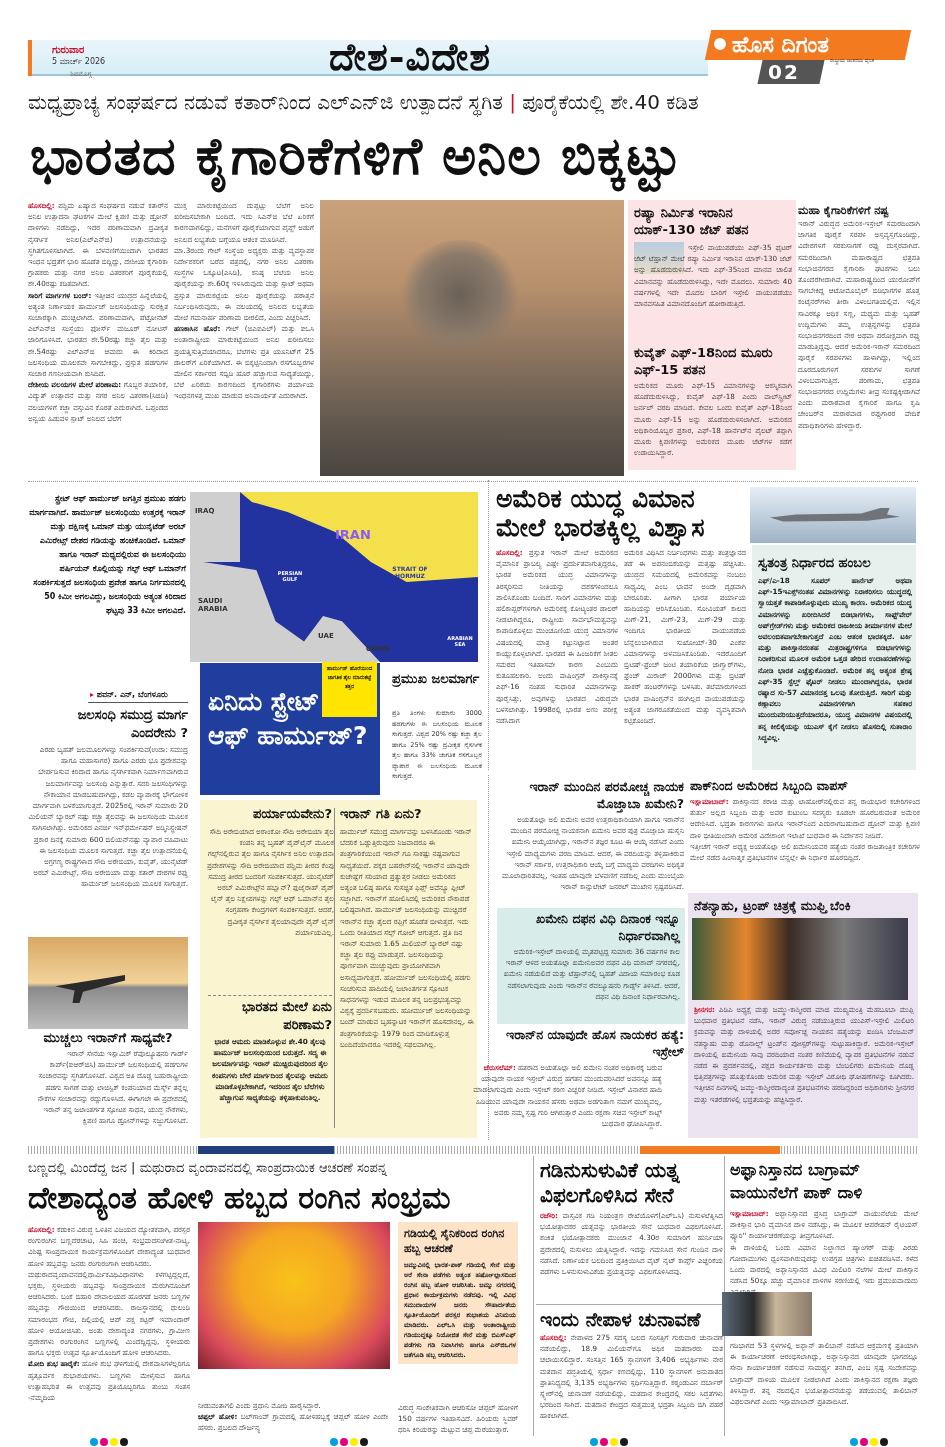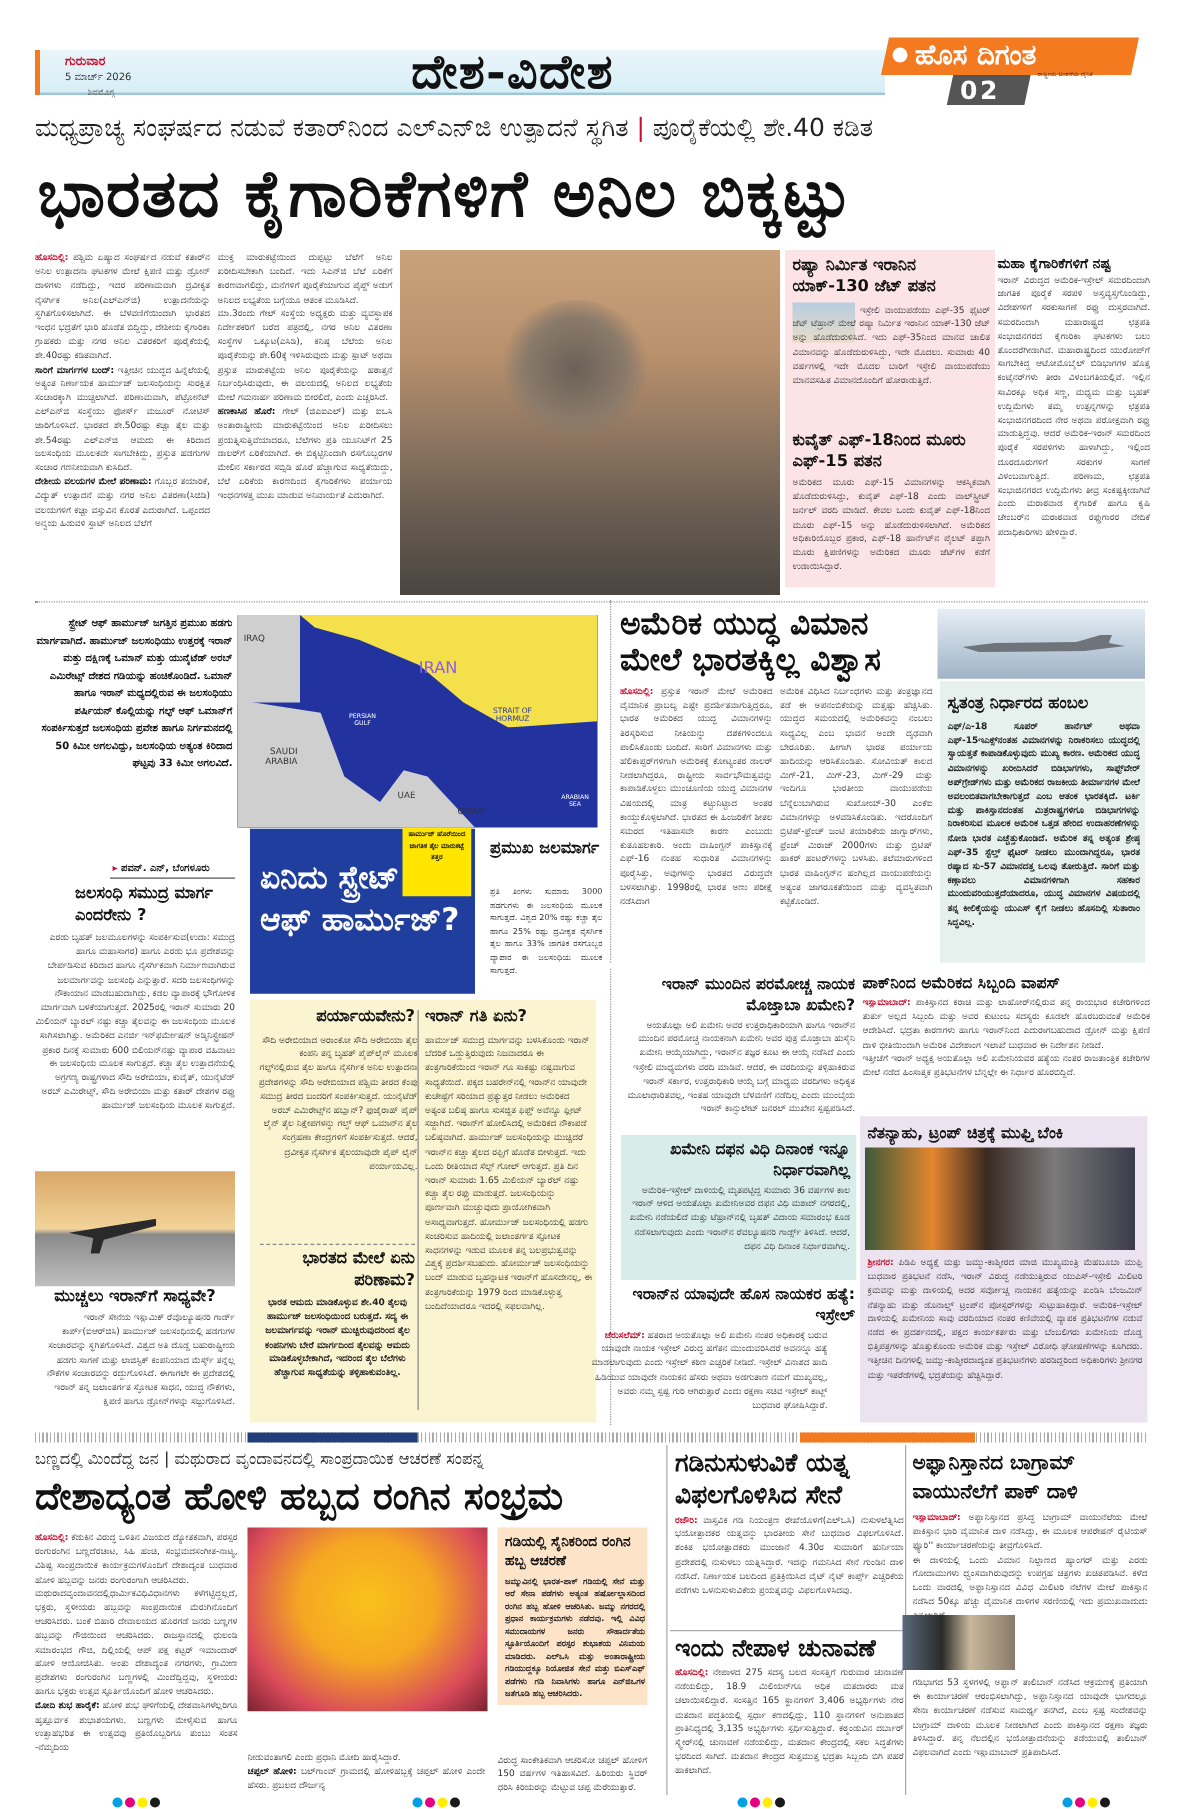--- a/index.html
+++ b/index.html
@@ -34,21 +34,21 @@
 .tealbox{left:497px;top:908px;width:188px;height:116px;background:#d8ecea}
 .lilacbox{left:688px;top:893px;width:230px;height:245px;background:#ece3f0}
 .peachbox{left:398px;top:1222px;width:120px;height:142px;background:#fde3c8}
 .img-city{left:320px;top:200px;width:304px;height:276px;background:linear-gradient(180deg,#c9a27b 0%,#b9916d 30%,#8d7560 55%,#6b5e52 75%,#4a4540 100%)}
 .smoke{left:400px;top:240px;width:120px;height:110px;border-radius:50%;background:radial-gradient(circle,#6b6158 0%,#8a7a6a 50%,rgba(140,120,100,0) 72%)}
 .img-jet1{left:634px;top:242px;width:50px;height:32px;background:linear-gradient(#b8cde0,#e8dcc8)}
 .img-map{left:190px;top:492px;width:288px;height:170px;background:#2233a0}
 .map-land-iran{left:240px;top:492px;width:238px;height:100px;background:#f4e04a;clip-path:polygon(0 0,100% 0,100% 85%,70% 90%,55% 70%,40% 40%,20% 20%,5% 10%)}
 .map-land-arab{left:190px;top:560px;width:190px;height:102px;background:#cfcfcf;clip-path:polygon(0 0,35% 10%,45% 60%,60% 80%,70% 55%,80% 60%,100% 100%,0 100%)}
 .map-land-left{left:190px;top:492px;width:50px;height:70px;background:#cfcfcf}
-.map-label{font-size:7px;font-weight:normal;color:#333}
+.map-label{font-size:7px;font-weight:bold;color:#333}
 .img-jet2{left:750px;top:487px;width:166px;height:56px;background:linear-gradient(#e6eef6,#9fb3c6)}
 .jet-shape{left:770px;top:508px;width:130px;height:16px;background:#6e747a;clip-path:polygon(0 60%,20% 40%,70% 35%,85% 0,92% 0,90% 40%,100% 55%,75% 80%,10% 85%)}
 .img-oil{left:28px;top:937px;width:160px;height:92px;background:linear-gradient(#d9a766,#f2d39a 50%,#8a8a8a 55%,#bfbfbf)}
 .img-protest{left:692px;top:918px;width:216px;height:82px;background:linear-gradient(90deg,#3d5a3a 0%,#e4862d 25%,#3a2a22 45%,#7a7a7a 70%,#3b3b4b 100%)}
 .img-holi{left:198px;top:1222px;width:192px;height:147px;background:radial-gradient(ellipse at 50% 40%,#f9c21a 0%,#f5a623 40%,#d94a5a 75%,#7a2230 100%)}
 .img-bagram{left:722px;top:1292px;width:90px;height:44px;background:linear-gradient(90deg,#5a6a7a 0%,#2a2a2a 35%,#c9b79a 60%,#8a7a6a 100%)}
 
 .h-pink{font-size:13px;line-height:17px;font-weight:bold;color:#111}
 .ribbon{height:8px;background:repeating-linear-gradient(90deg,#aaa 0 1px,#fff 1px 3px)}
 .cmyk{display:flex;gap:2px}
@@ -111,31 +111,31 @@
 <div class="abs body-text" style="left:28px;top:492px;width:158px;height:178px;overflow:hidden;text-align:right;font-weight:bold;font-size:8px;line-height:14px;color:#111">ಸ್ಟ್ರೇಟ್ ಆಫ್ ಹಾರ್ಮುಜ್ ಜಗತ್ತಿನ ಪ್ರಮುಖ ಹಡಗು ಮಾರ್ಗವಾಗಿದೆ. ಹಾರ್ಮುಜ್ ಜಲಸಂಧಿಯು ಉತ್ತರಕ್ಕೆ ಇರಾನ್ ಮತ್ತು ದಕ್ಷಿಣಕ್ಕೆ ಒಮಾನ್ ಮತ್ತು ಯುನೈಟೆಡ್ ಅರಬ್ ಎಮಿರೇಟ್ಸ್ ದೇಶದ ಗಡಿಯನ್ನು ಹಂಚಿಕೊಂಡಿದೆ. ಒಮಾನ್ ಹಾಗೂ ಇರಾನ್ ಮಧ್ಯದಲ್ಲಿರುವ ಈ ಜಲಸಂಧಿಯು ಪರ್ಷಿಯನ್ ಕೊಲ್ಲಿಯನ್ನು ಗಲ್ಫ್ ಆಫ್ ಒಮಾನ್‌ಗೆ ಸಂಪರ್ಕಿಸುತ್ತದೆ ಜಲಸಂಧಿಯ ಪ್ರವೇಶ ಹಾಗೂ ನಿರ್ಗಮನದಲ್ಲಿ 50 ಕಿಮೀ ಅಗಲವಿದ್ದು, ಜಲಸಂಧಿಯ ಅತ್ಯಂತ ಕಿರಿದಾದ ಘಟ್ಟವು 33 ಕಿಮೀ ಅಗಲವಿದೆ.</div>
 
 <div class="abs img-map"></div>
 <div class="abs map-land-left"></div>
 <div class="abs map-land-iran"></div>
 <div class="abs map-land-arab"></div>
 <div class="abs map-label" style="left:195px;top:507px">IRAQ</div>
 <div class="abs map-label" style="left:335px;top:527px;font-size:13px;color:#8b5cf6">IRAN</div>
 <div class="abs map-label" style="left:275px;top:570px;width:30px;font-size:5px;color:#fff;text-align:center">PERSIAN GULF</div>
 <div class="abs map-label" style="left:385px;top:565px;width:50px;font-size:6px;color:#2a3aa0;text-align:center">STRAIT OF HORMUZ</div>
-<div class="abs map-label" style="left:198px;top:597px;width:40px;text-align:right">SAUDI ARABIA</div>
+<div class="abs map-label" style="left:198px;top:597px;width:40px;text-align:left">SAUDI ARABIA</div>
 <div class="abs map-label" style="left:318px;top:632px">UAE</div>
 <div class="abs map-label" style="left:366px;top:645px">OMAN</div>
 <div class="abs map-label" style="left:445px;top:635px;width:30px;font-size:5px;color:#fff;text-align:center">ARABIAN SEA</div>
 
 <div class="abs" style="left:90px;top:690px;font-size:8px;font-weight:bold">
   <span style="color:#c8102e">▸</span>
   <span>ಪವನ್. ಎನ್, ಬೆಂಗಳೂರು</span>
 </div>
 <div class="abs" style="left:88px;top:702px;width:100px;border-top:1px solid #555"></div>
-<div class="abs hd" style="left:60px;top:706px;width:128px;text-align:left;font-size:13px;line-height:18px">ಜಲಸಂಧಿ ಸಮುದ್ರ ಮಾರ್ಗ ಎಂದರೇನು ?</div>
+<div class="abs hd" style="left:60px;top:706px;width:128px;text-align:right;font-size:13px;line-height:18px">ಜಲಸಂಧಿ ಸಮುದ್ರ ಮಾರ್ಗ ಎಂದರೇನು ?</div>
 <div class="abs body-text" style="left:28px;top:744px;width:160px;height:188px;overflow:hidden;text-align:right">ಎರಡು ಬೃಹತ್ ಜಲಮೂಲಗಳನ್ನು ಸಂಪರ್ಕಿಸುವ(ಉದಾ: ಸಮುದ್ರ ಹಾಗೂ ಮಹಾಸಾಗರ) ಹಾಗೂ ಎರಡು ಭೂ ಪ್ರದೇಶವನ್ನು ಬೇರ್ಪಡಿಸುವ ಕಿರಿದಾದ ಹಾಗೂ ನೈಸರ್ಗಿಕವಾಗಿ ನಿರ್ಮಾಣವಾಗಿರುವ ಜಲಮಾರ್ಗವನ್ನು ಜಲಸಂಧಿ ಎನ್ನುತ್ತಾರೆ. ಸದರಿ ಜಲಸಂಧಿಗಳನ್ನು ನೌಕಾಯಾನ ಮಾಡಬಹುದಾಗಿದ್ದು, ಕಡಲ ವ್ಯಾಪಾರಕ್ಕೆ ಭೌಗೋಳಿಕ ಮಾರ್ಗವಾಗಿ ಬಳಕೆಯಾಗುತ್ತದೆ. 2025ರಲ್ಲಿ ಇರಾನ್ ಸುಮಾರು 20 ಮಿಲಿಯನ್ ಬ್ಯಾರಲ್ ನಷ್ಟು ಕಚ್ಚಾ ತೈಲವನ್ನು ಈ ಜಲಸಂಧಿಯ ಮೂಲಕ ಸಾಗಿಸಲಾಗಿತ್ತು. ಅಮೆರಿಕದ ಎನರ್ಜಿ ಇನ್‌ಫರ್ಮೇಷನ್ ಅಡ್ಮಿನಿಸ್ಟ್ರೇಷನ್ ಪ್ರಕಾರ ದಿನಕ್ಕೆ ಸುಮಾರು 600 ಬಿಲಿಯನ್‌ನಷ್ಟು ವ್ಯಾಪಾರ ವಹಿವಾಟು ಈ ಜಲಸಂಧಿಯ ಮೂಲಕ ಸಾಗುತ್ತದೆ. ಕಚ್ಚಾ ತೈಲ ಉತ್ಪಾದನೆಯಲ್ಲಿ ಅಗ್ರಗಣ್ಯ ರಾಷ್ಟ್ರಗಳಾದ ಸೌದಿ ಅರೇಬಿಯಾ, ಕುವೈತ್, ಯುನೈಟೆಡ್ ಅರಬ್ ಎಮಿರೇಟ್ಸ್, ಸೌದಿ ಅರೇಬಿಯಾ ಮತ್ತು ಕತಾರ್ ದೇಶಗಳ ರಫ್ತು ಹಾರ್ಮುಜ್ ಜಲಸಂಧಿಯ ಮೂಲಕ ಸಾಗುತ್ತದೆ.</div>
 
 <div class="abs bluebox"></div>
 <div class="abs" style="left:208px;top:685px;width:160px;font-size:25px;line-height:34px;color:#fff;font-weight:bold">ಏನಿದು ಸ್ಟ್ರೇಟ್ ಆಫ್ ಹಾರ್ಮುಜ್?</div>
 <div class="abs yellowbox"></div>
 <div class="abs" style="left:324px;top:664px;width:51px;font-size:5.5px;line-height:9px;text-align:center;font-weight:bold;color:#111">ಹಾರ್ಮುಜ್ ಹೊರೆಯಿಂದ ಜಾಗತಿಕ ತೈಲ ಮಾರುಕಟ್ಟೆ ತತ್ತರ</div>
 
 <div class="abs hd" style="left:392px;top:670px;width:90px;font-size:13px;line-height:17px">ಪ್ರಮುಖ ಜಲಮಾರ್ಗ</div>
 <div class="abs body-text" style="left:392px;top:708px;width:90px;height:88px;overflow:hidden;font-size:6.5px;line-height:10.5px">ಪ್ರತಿ ತಿಂಗಳು ಸುಮಾರು 3000 ಹಡಗುಗಳು ಈ ಜಲಸಂಧಿಯ ಮೂಲಕ ಸಾಗುತ್ತದೆ. ವಿಶ್ವದ 20% ರಷ್ಟು ಕಚ್ಚಾ ತೈಲ ಹಾಗೂ 25% ರಷ್ಟು ದ್ರವೀಕೃತ ನೈಸರ್ಗಿಕ ತೈಲ ಹಾಗೂ 33% ಜಾಗತಿಕ ರಸಗೊಬ್ಬರ ವ್ಯಾಪಾರ ಈ ಜಲಸಂಧಿಯ ಮೂಲಕ ಸಾಗುತ್ತದೆ.</div>
 

